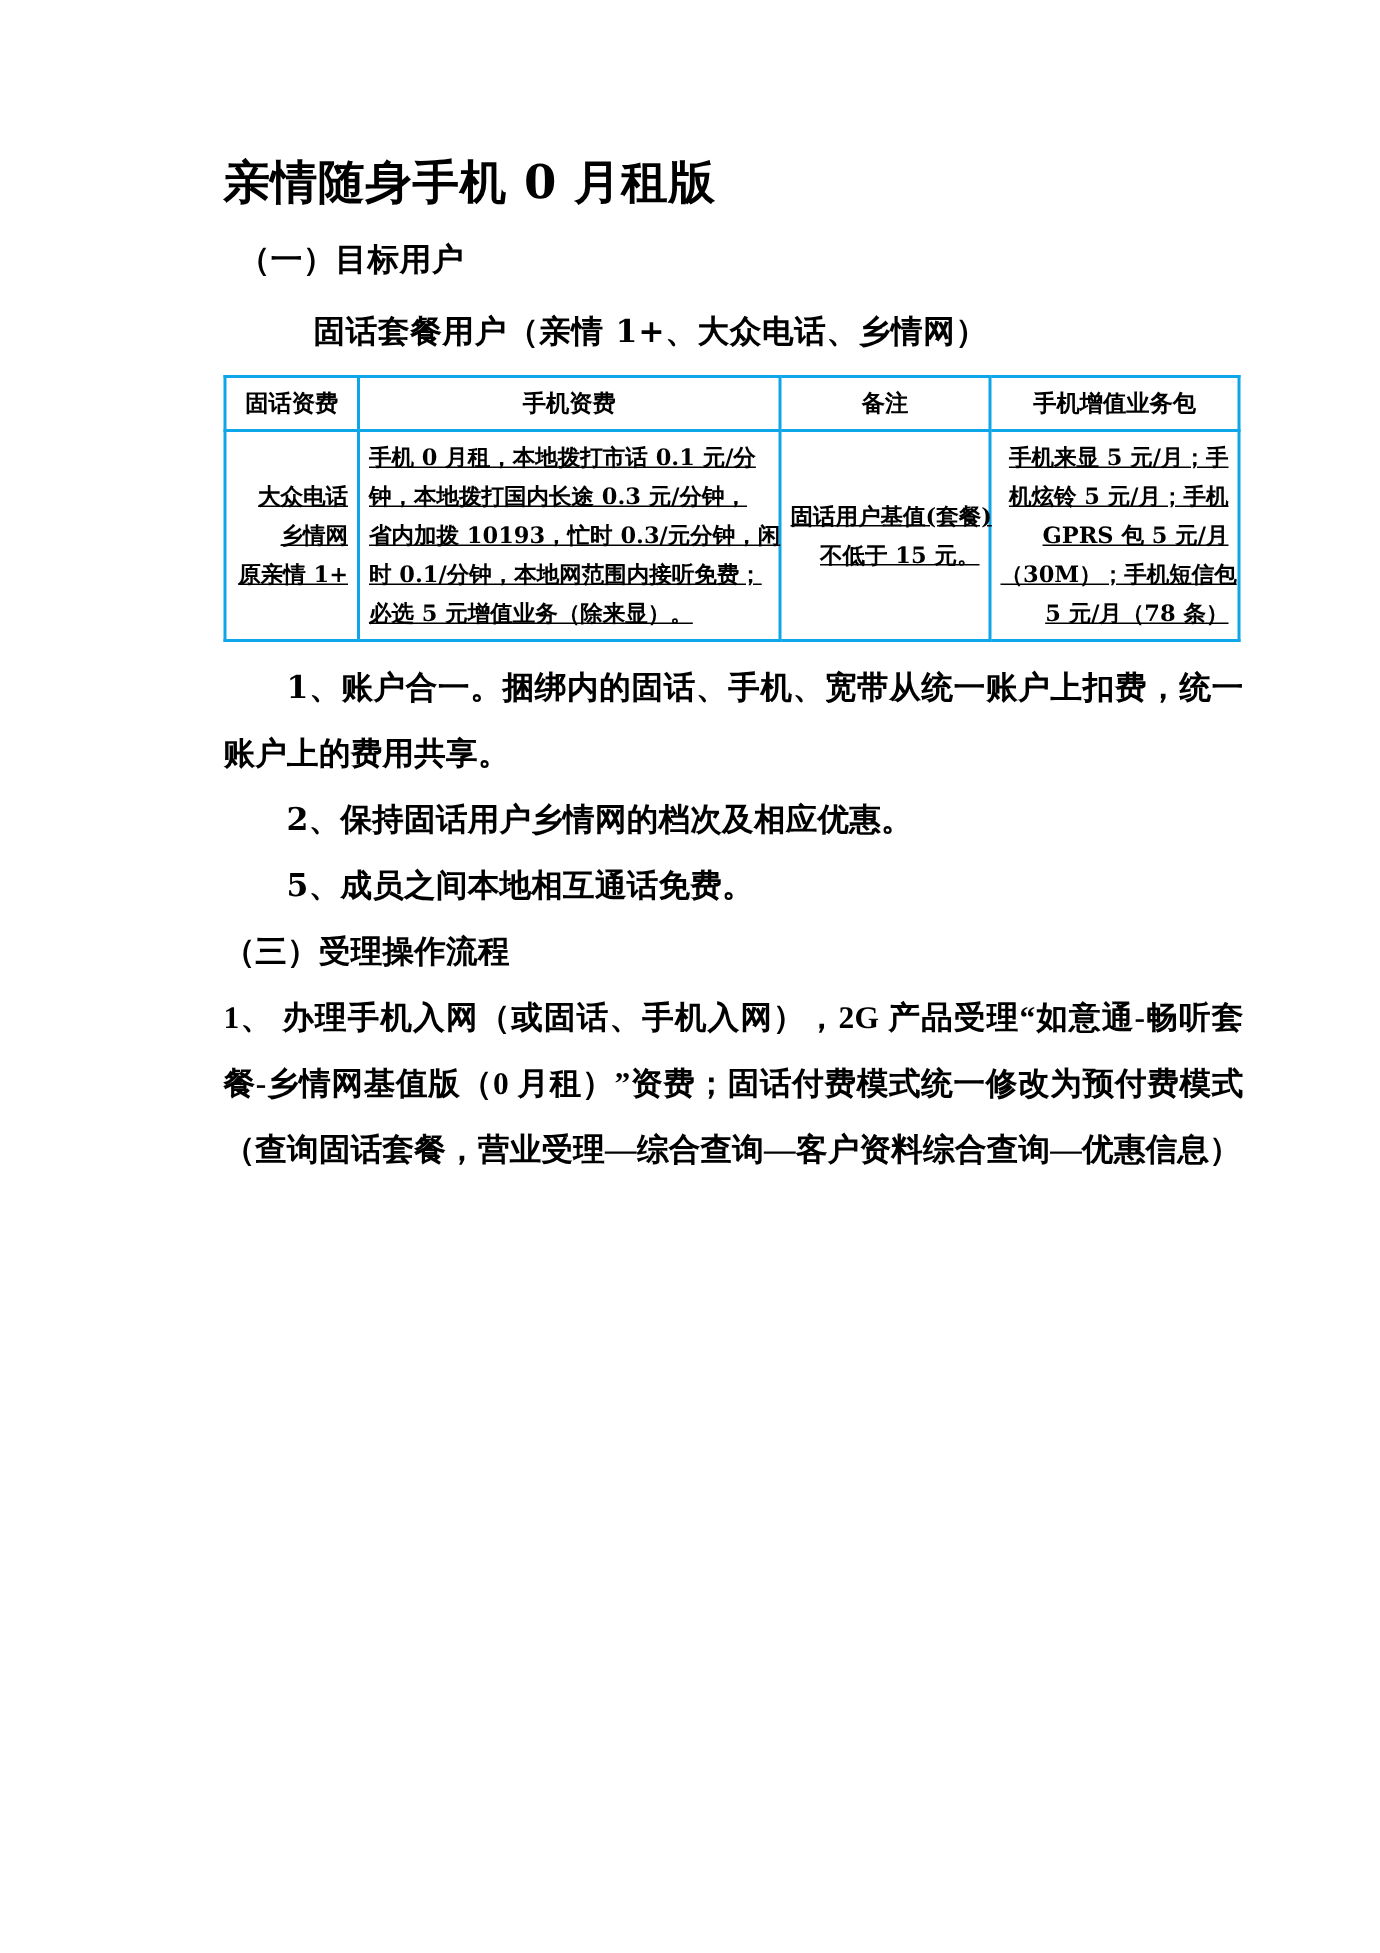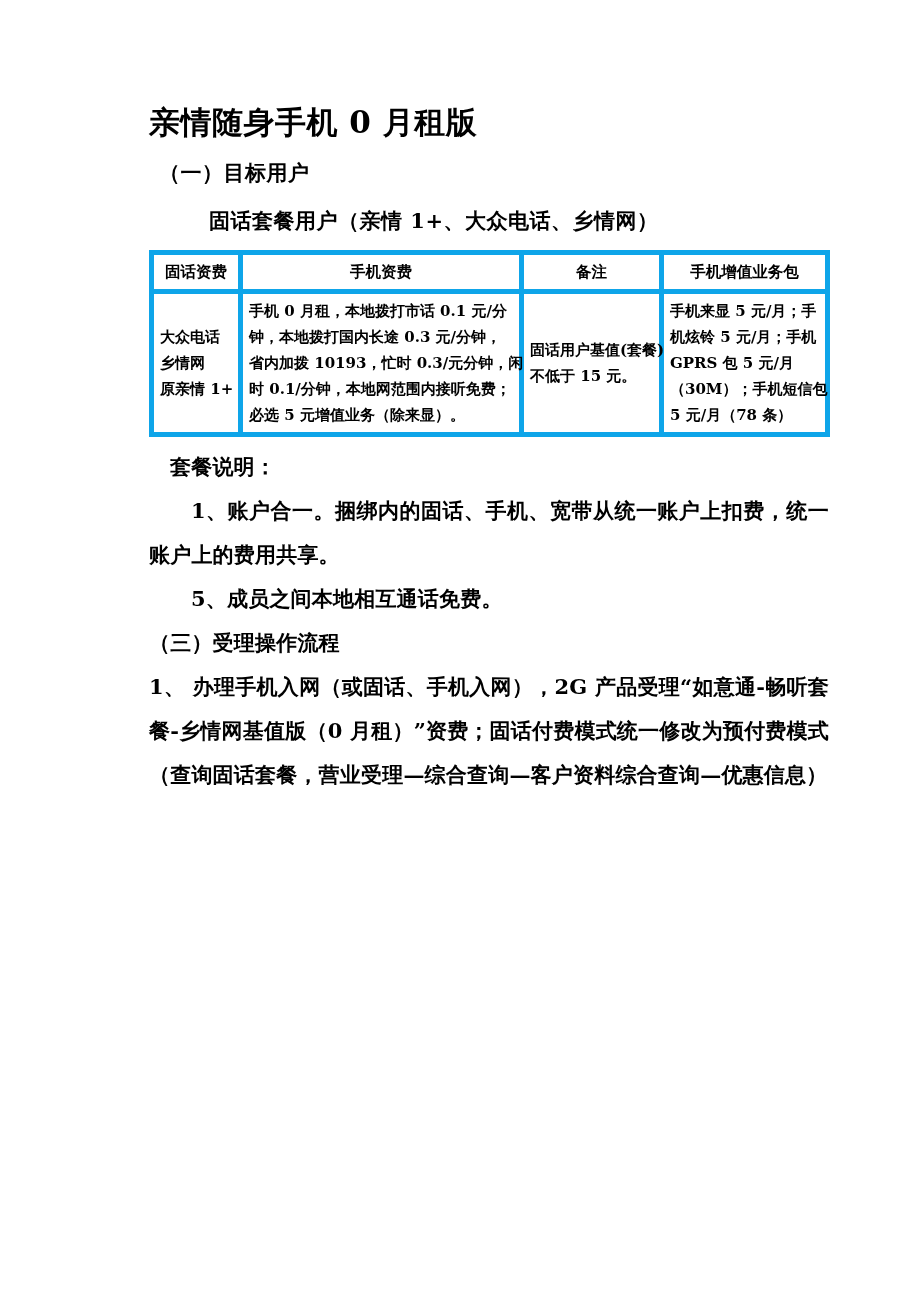--- a/index.html
+++ b/index.html
@@ -65,59 +65,59 @@
     margin-top: 9px;
   }
   table.rate-table {
     border-collapse: collapse;
     width: 678px;
     table-layout: fixed;
     font-weight: bold;
   }
   table.rate-table td,
   table.rate-table th {
-    border: 5px solid #0ea5e9;
+    border: 2px solid #0ea5e9;
     padding: 4px 6px;
     font-size: 15px;
     line-height: 26px;
     vertical-align: middle;
     font-weight: bold;
   }
   table.rate-table thead th {
     text-align: center;
     height: 30px;
     padding: 2px 4px;
     font-size: 15.5px;
   }
   .col-1 { width: 89px; }
   .col-2 { width: 281px; }
   .col-3 { width: 140px; }
   .col-4 { width: 166px; }
 
   td.cell-center {
-    text-align: left;
+    text-align: right;
   }
   td.cell-justify {
     text-align: left;
   }
-  .cell-line { display: block; white-space: nowrap; }
+  .cell-line { display: block; white-space: nowrap; text-decoration: underline; }
 
   
   .body-para {
     font-size: 21px;
     line-height: 44px;
     font-weight: bold;
     margin: 0;
     text-align: justify;
     text-justify: inter-ideograph;
     letter-spacing: 0.2px;
   }
   .body-para.indent-1 { text-indent: 42px; }
   .body-para.indent-half { text-indent: 21px; }
-  .body-para.no-indent { text-indent: 0; }
+  .body-para.no-indent { text-indent: 0; font-family: Liberation Serif, serif; }
 
   .spacer-8 { height: 8px; }
 </style>
 </head>
 <body>
 
 <div class="page">
   <div class="content">
 
     <h1 class="doc-title">亲情随身手机 0 月租版</h1>
@@ -168,24 +168,24 @@
               <span class="cell-line">（30M）；手机短信包</span>
               <span class="cell-line">5 元/月（78 条）</span>
             </td>
           </tr>
         </tbody>
       </table>
     </div>
 
     <div class="spacer-8"></div>
 
-    <p class="body-para indent-half">套餐说明：</p>
 
     <p class="body-para indent-1">1、账户合一。捆绑内的固话、手机、宽带从统一账户上扣费，统一账户上的费用共享。</p>
 
+    <p class="body-para indent-1">2、保持固话用户乡情网的档次及相应优惠。</p>
 
 
 
     <p class="body-para indent-1">5、成员之间本地相互通话免费。</p>
 
     <p class="body-para no-indent">（三）受理操作流程</p>
 
     <p class="body-para no-indent">1、    办理手机入网（或固话、手机入网），2G 产品受理“如意通-畅听套餐-乡情网基值版（0 月租）”资费；固话付费模式统一修改为预付费模式（查询固话套餐，营业受理—综合查询—客户资料综合查询—优惠信息）</p>
 
   </div>

